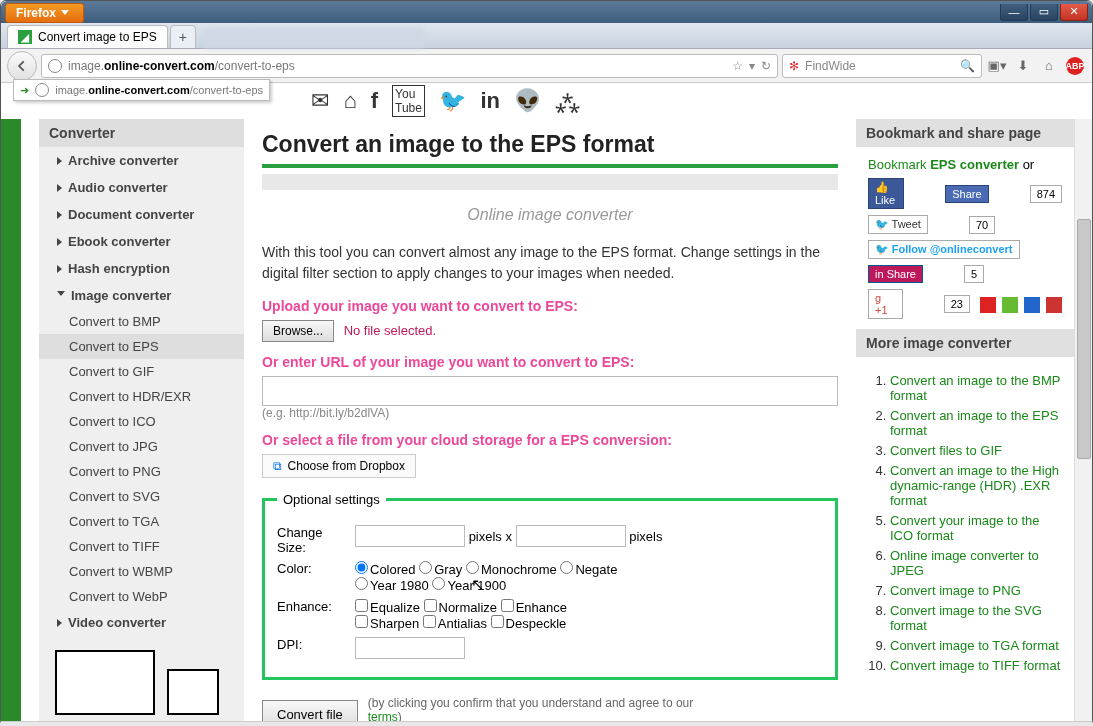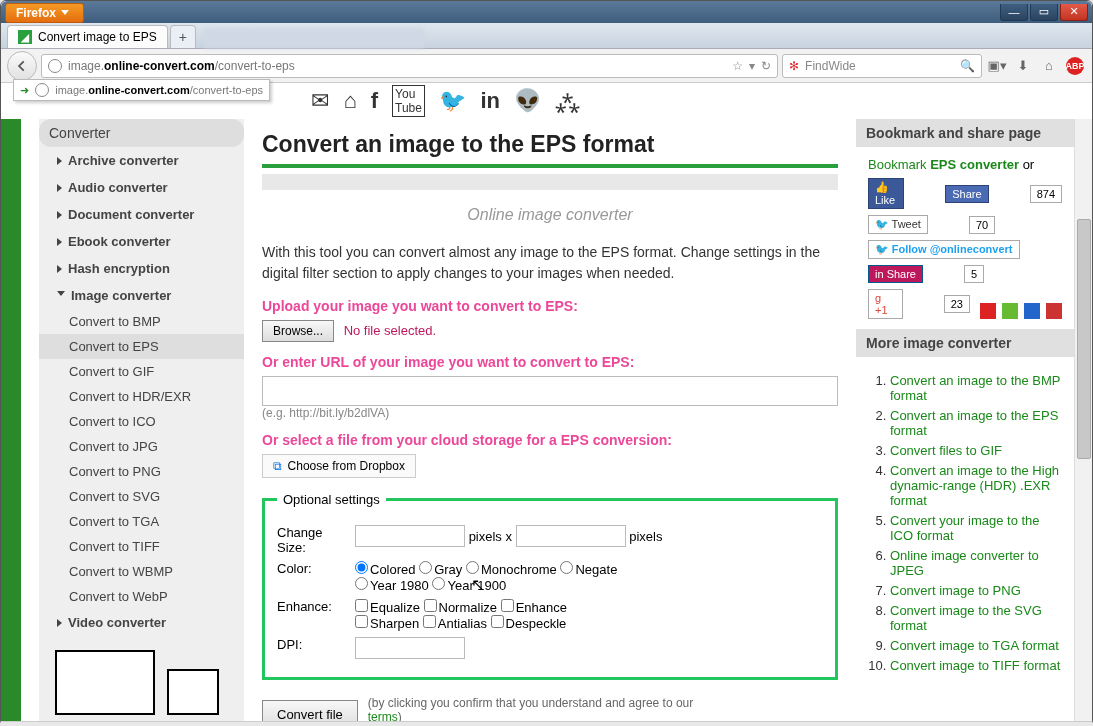--- a/index.html
+++ b/index.html
@@ -41,21 +41,21 @@
 
 
 .socialrow{height:36px;background:#fff;border-bottom:0; display:flex; align-items:center; gap:14px; padding-left:310px; color:#333; font-size:22px;}
 .socialrow span{cursor:default;}
 
 
 .page { display:flex; height: calc(726px - 22px - 26px - 34px - 36px - 6px); background:#f2f2f2; position:relative;}
 .greenbar{width:20px;background:#2a8a2a;}
 .leftbar{width:18px;background:#fff;}
 .sidebar{width:205px;background:#efefef;}
-.sidebar-hd{background:#dedede;padding:6px 10px;font-weight:normal;color:#444;font-size:14px;border-radius:12px;}
+.sidebar-hd{background:#dedede;padding:6px 10px;font-weight:bold;color:#444;font-size:14px;}
 .side-item{padding:6px 10px 6px 18px;font-weight:bold;color:#444;font-size:13px;display:flex;align-items:center;gap:6px;}
 .side-item .caret{width:0;height:0;border-top:4px solid transparent;border-bottom:4px solid transparent;border-left:5px solid #444;}
 .side-item.open .caret{border-left:none;border-top:5px solid #444;border-left:4px solid transparent;border-right:4px solid transparent;}
 .sub-item{padding:5px 10px 5px 30px;color:#444;font-size:13px;}
 .sub-item.active{background:#dedede;}
 .illust{margin:14px 0 0 16px;display:flex;gap:12px;align-items:flex-end;}
 .illust div{border:2px solid #000;background:#fff;}
 .illust .big{width:100px;height:65px;}
 .illust .sm{width:52px;height:46px;}
 
@@ -318,21 +318,21 @@
             <span class="seg tw">🐦 <span>Tweet</span></span>
               <span class="seg">70</span>
           </div>
           <div class="sb">
             <span class="seg twf">🐦 <span>Follow @onlineconvert</span></span>
           </div>
           <div class="sb">
             <span class="seg li">in <span>Share</span></span>
               <span class="seg">5</span>
           </div>
-          <div style="display:flex;gap:10px;align-items:flex-end;">
+          <div style="display:flex;gap:10px;align-items:flex-start;">
             <div class="sb">
               <span class="seg gp">g <span>+1</span></span>
                 <span class="seg">23</span>
             </div>
             <div class="mini-icons">
               <span style="background:#d22"></span>
                 <span style="background:#6b3"></span>
                 <span style="background:#26c"></span>
                 <span style="background:#c33"></span>
             </div>

